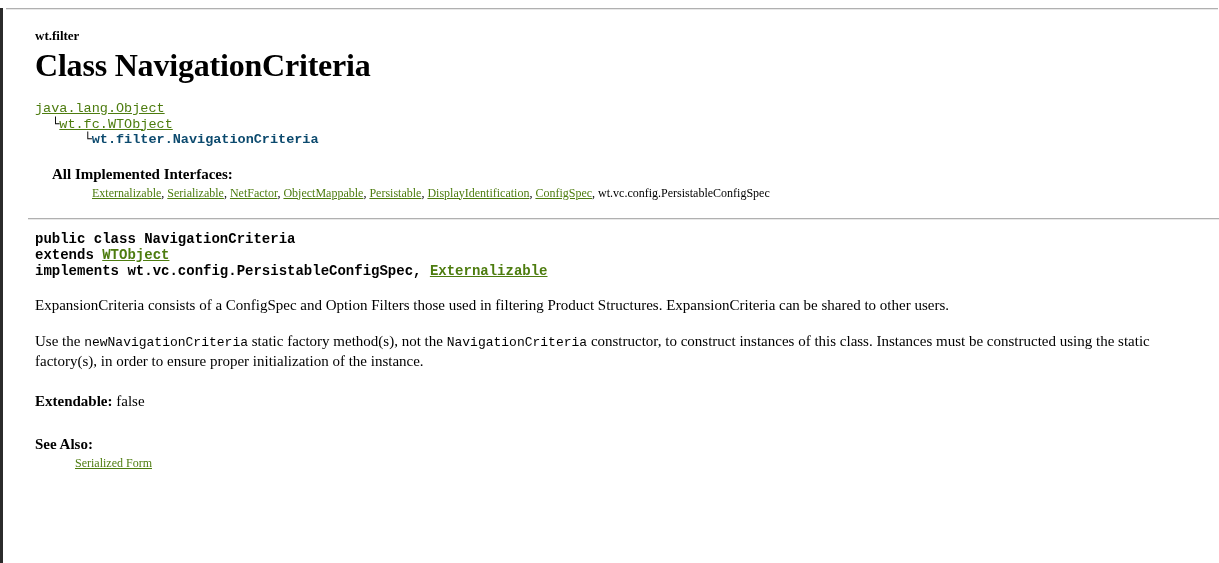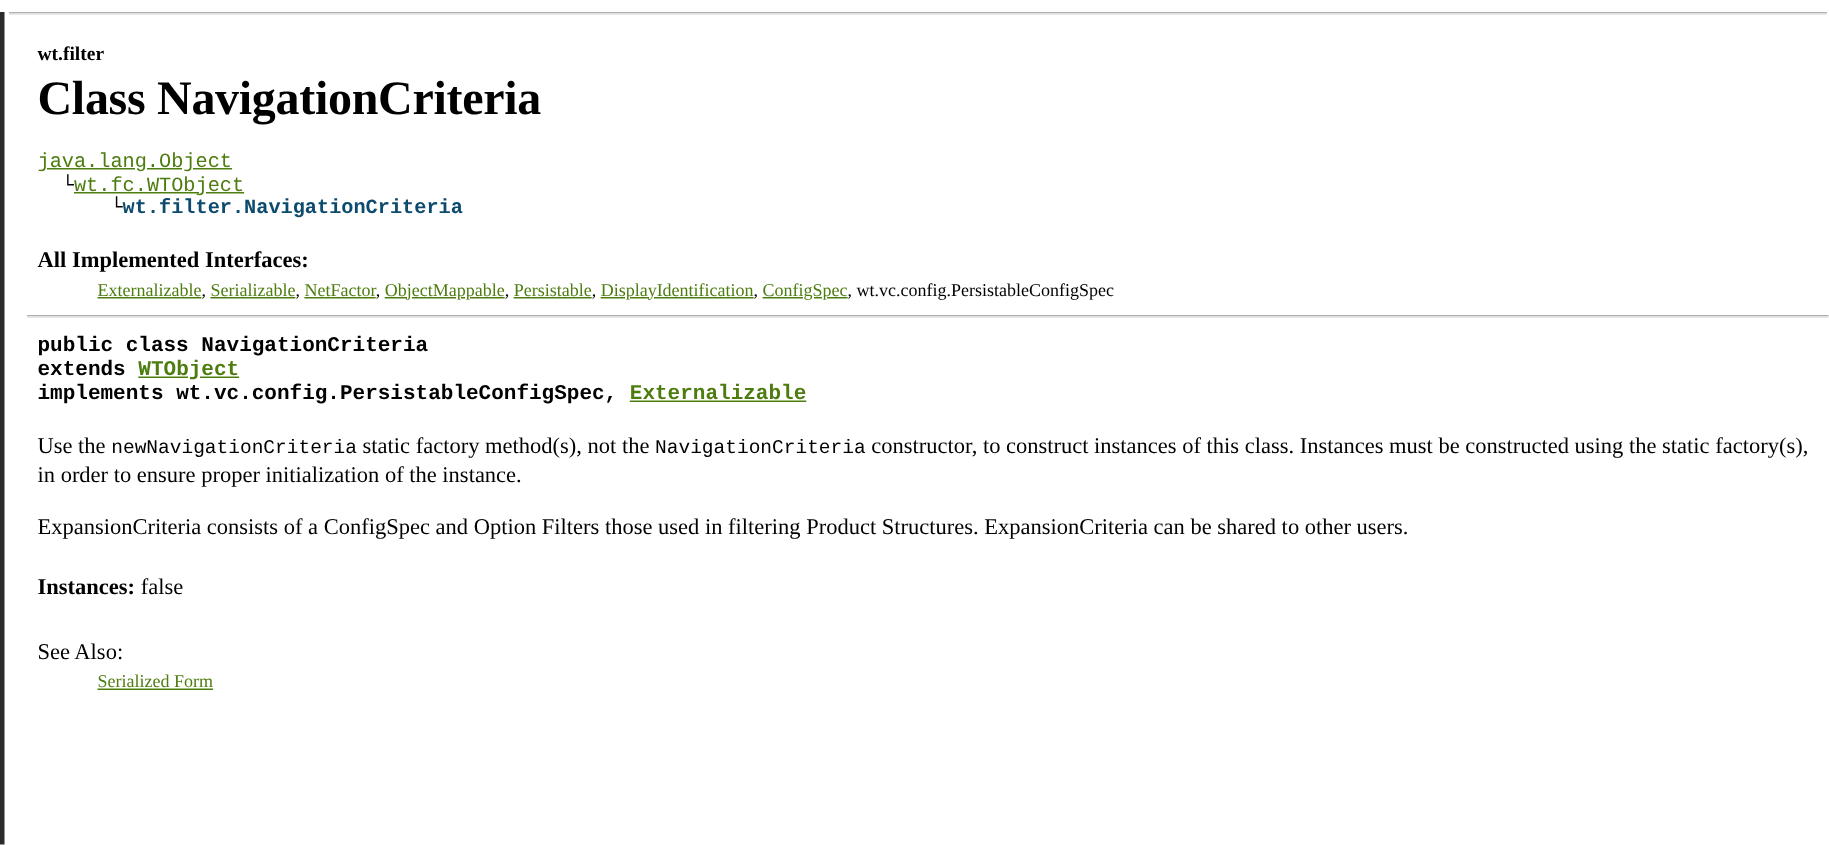--- a/index.html
+++ b/index.html
@@ -18,21 +18,21 @@
   }
   .frame {
     position: relative;
     width: 1219px;
     height: 563px;
     box-sizing: border-box;
     border-left: 3px solid #2b2b2b;
     background: #ffffff;
   }
   .page {
-    padding: 0 0 0 12px;
+    padding: 0 0 0 22px;
   }
   hr.rule {
     border: 0;
     border-top: 1px solid #b0b0b0;
     border-bottom: 1px solid #e8e8e8;
     height: 0;
     margin: 0;
     width: 1212px;
     margin-left: 3px;
   }
@@ -67,21 +67,21 @@
     font-weight: bold;
     color: #0c4a6e;
   }
   pre.tree .conn { color: #000000; }
 
   a {
     color: #4d7c0f;
     text-decoration: underline;
   }
 
-  .dl-block { margin: 0; }
+  .dl-block { margin: 17px; }
   .dt-head {
     font-weight: bold;
     font-size: 15px;
     margin: 18px 0 0 10px;
   }
   .dd-body {
     margin: 3px 0 0 50px;
     font-size: 12px;
   }
 
@@ -108,21 +108,21 @@
   }
 
   .meta {
     margin: 0 0 0 10px;
     font-size: 15px;
   }
   .meta .label { font-weight: bold; }
   .meta-supported { margin-top: 64px; }
   .meta-extendable { margin-top: 23px; }
   .seealso-head {
-    font-weight: normal;
+    font-weight: bold;
     margin: 26px 0 0 10px;
     font-size: 15px;
   }
   .seealso-body { margin: 3px 0 0 50px; font-size: 12px; }
 </style>
 </head>
 <body>
 
 <div class="frame">
 
@@ -142,24 +142,24 @@
       <div class="dt-head">All Implemented Interfaces:</div>
       <div class="dd-body"><a href="#">Externalizable</a><span>, </span><a href="#">Serializable</a><span>, </span><a href="#">NetFactor</a><span>, </span><a href="#">ObjectMappable</a><span>, </span><a href="#">Persistable</a><span>, </span><a href="#">DisplayIdentification</a><span>, </span><a href="#">ConfigSpec</a><span>, </span><span>wt.vc.config.PersistableConfigSpec</span></div>
     </div>
 
     <hr class="rule mid">
 
     <pre class="decl"><span>public class NavigationCriteria</span>
 <span>extends </span><a href="#">WTObject</a>
 <span>implements </span><span>wt.vc.config.PersistableConfigSpec, </span><a href="#">Externalizable</a></pre>
 
+    <p class="desc">ExpansionCriteria consists of a ConfigSpec and Option Filters those used in filtering Product Structures. ExpansionCriteria can be shared to other users.</p>
+
     <p class="desc second"><span>Use the </span><code class="inline">newNavigationCriteria</code><span> static factory method(s), not the </span><code class="inline">NavigationCriteria</code><span> constructor, to construct instances of this class. Instances must be constructed using the static factory(s), in order to ensure proper initialization of the instance.</span></p>
 
-    <p class="desc">ExpansionCriteria consists of a ConfigSpec and Option Filters those used in filtering Product Structures. ExpansionCriteria can be shared to other users.</p>
 
-
-    <div class="meta meta-extendable"><span class="label">Instances:</span> <span>false</span></div>
+    <div class="meta meta-extendable"><span class="label">Extendable:</span> <span>false</span></div>
 
     <div class="seealso-head">See Also:</div>
     <div class="seealso-body"><a href="#">Serialized Form</a></div>
 
   </div>
 </div>
 
 </body></html>

